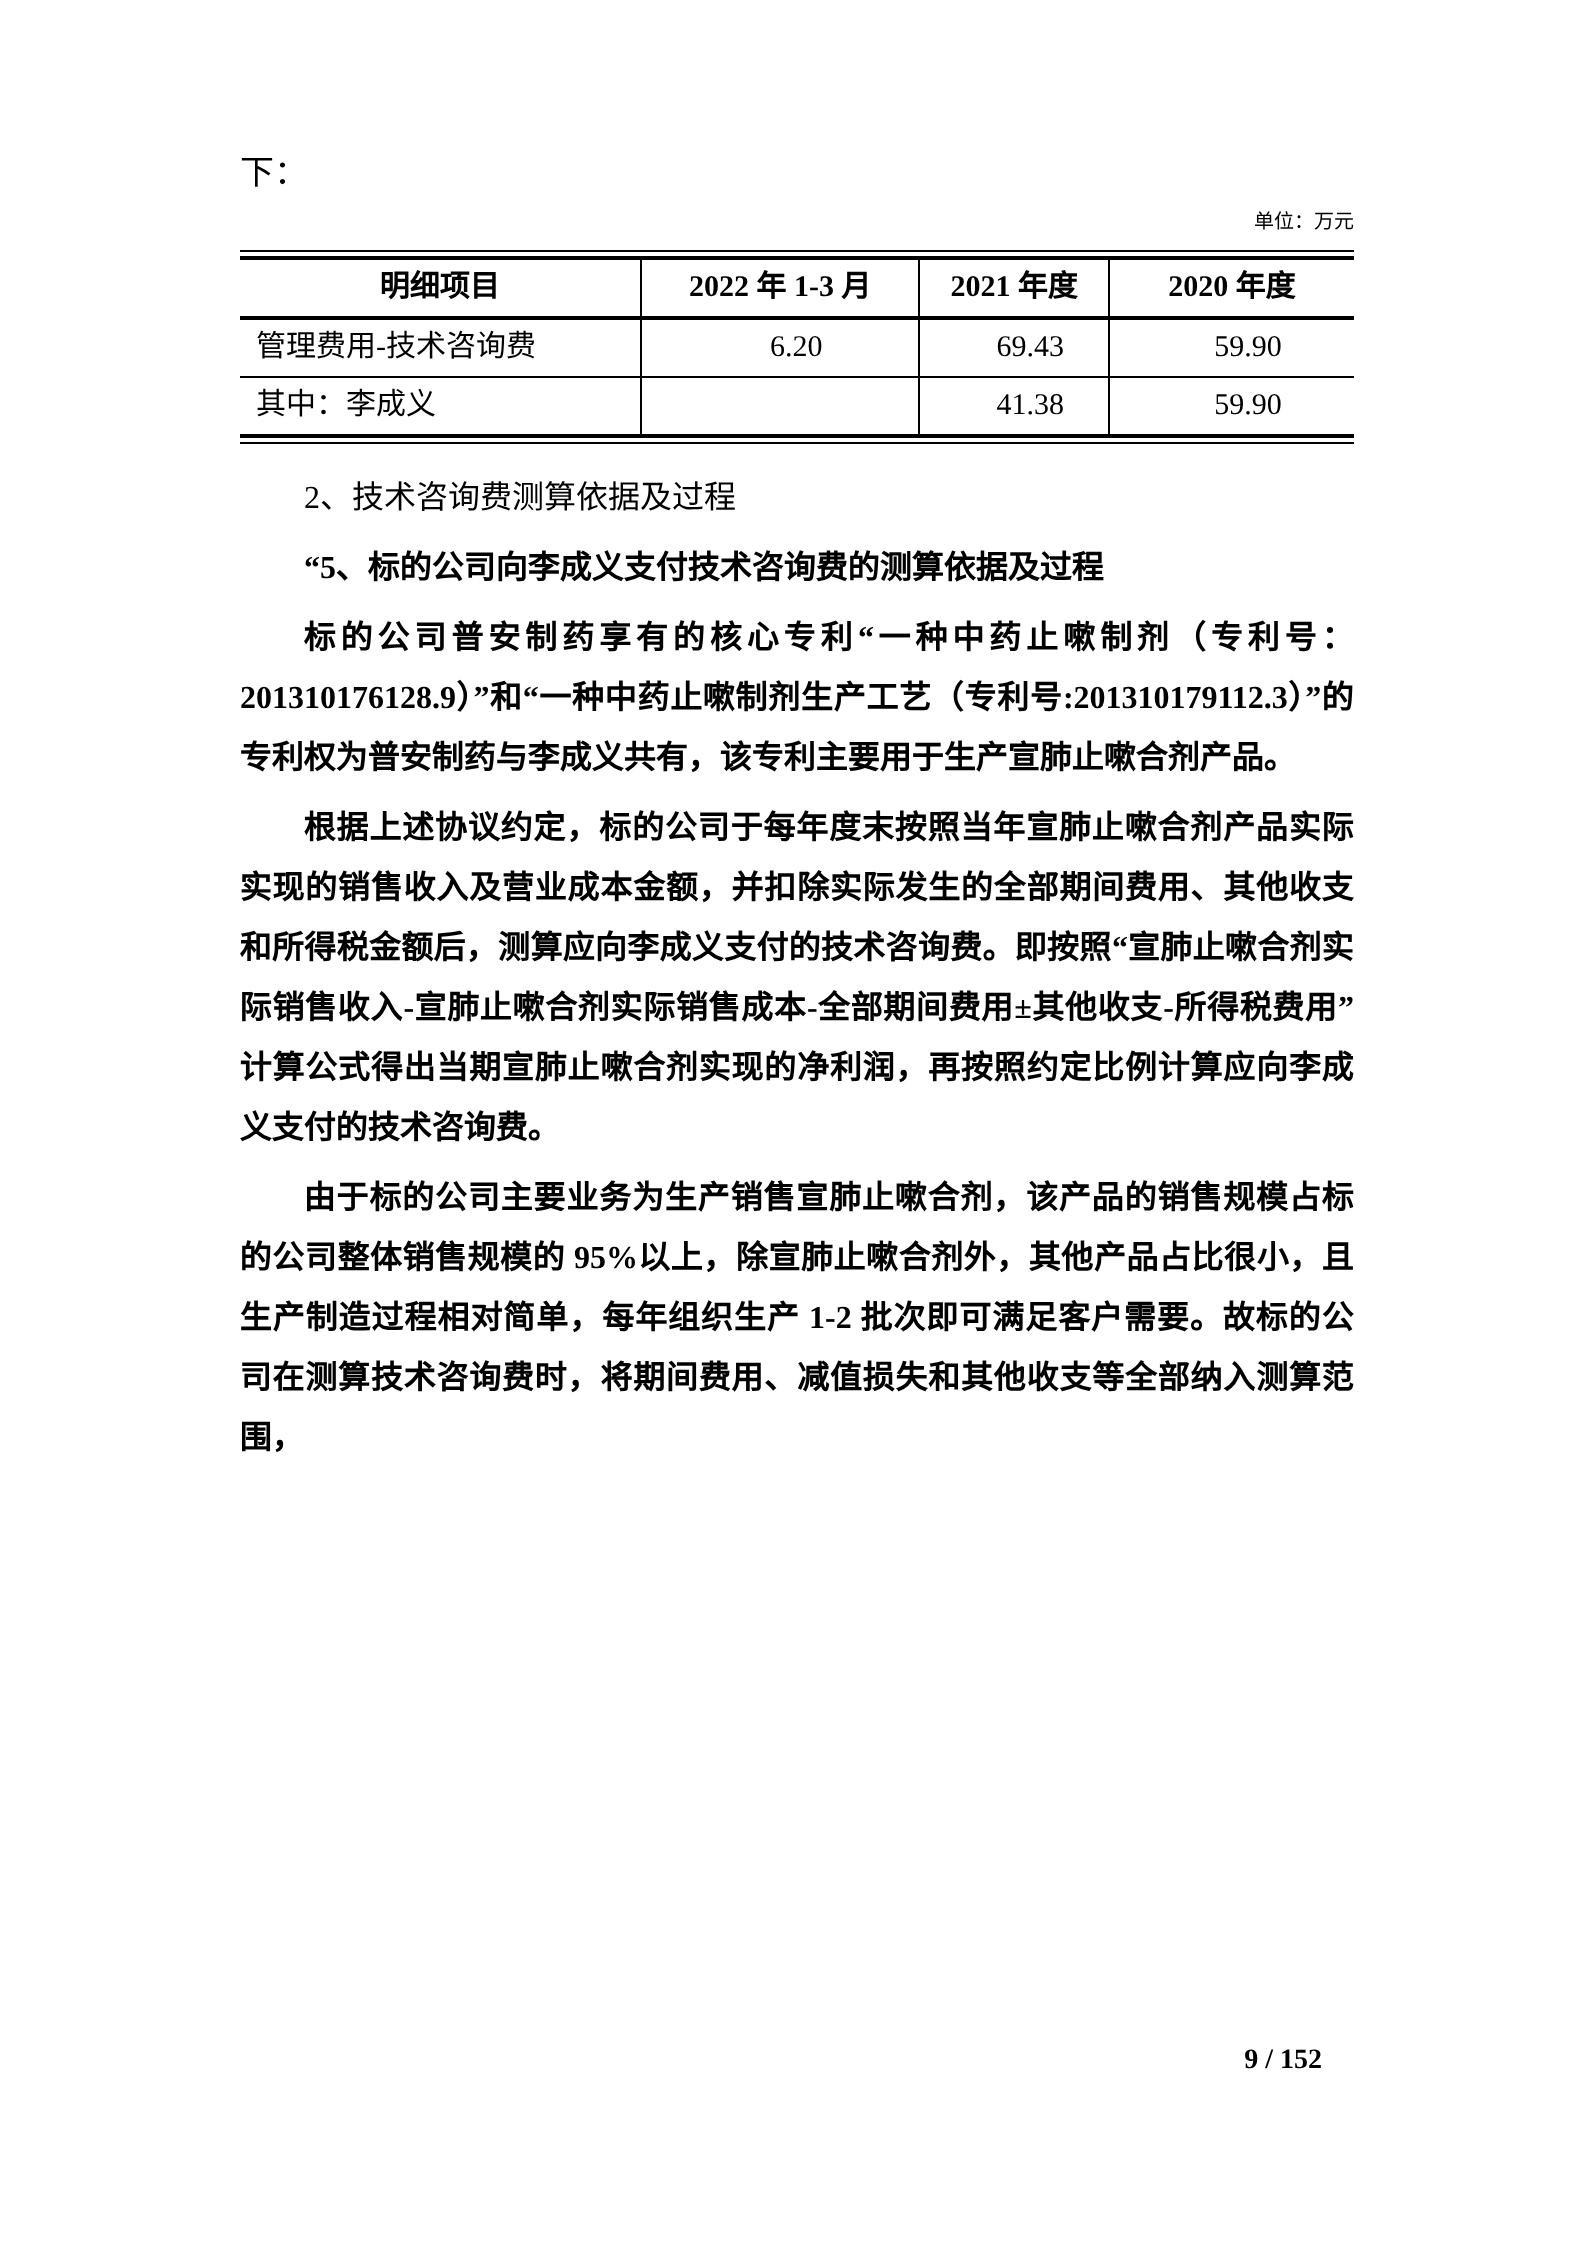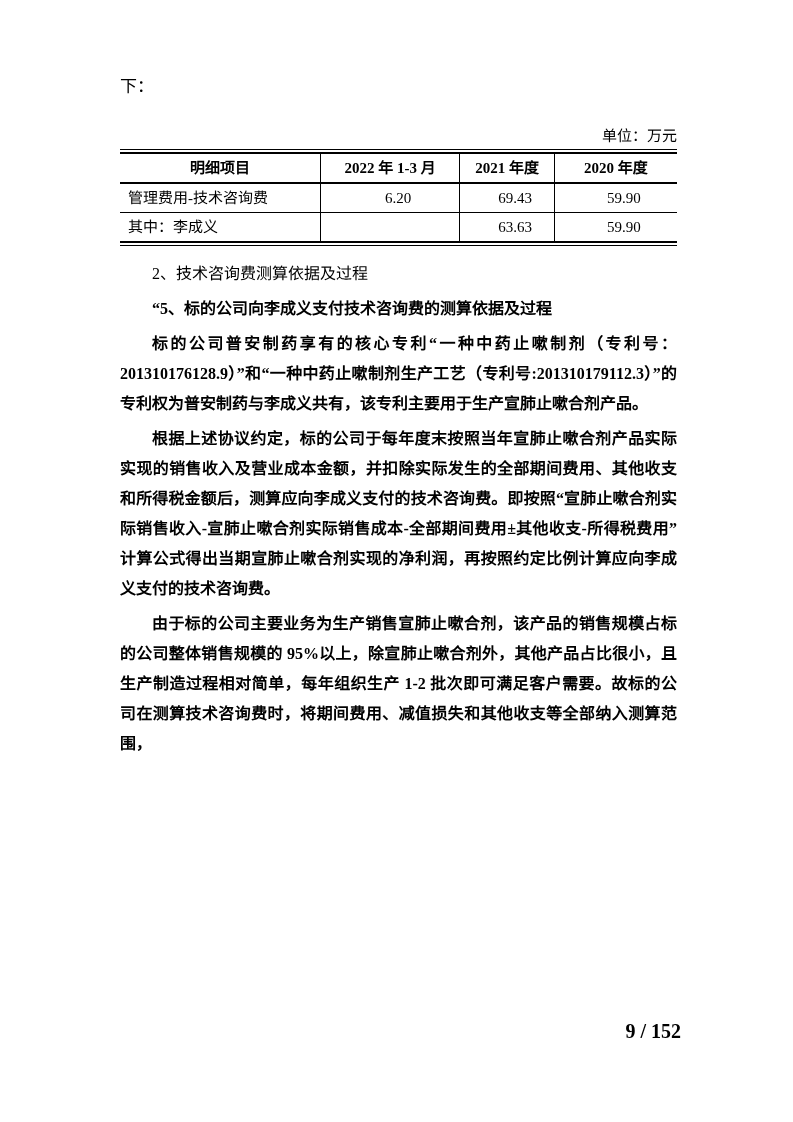--- a/index.html
+++ b/index.html
@@ -21,24 +21,24 @@
     left: 120px;
     top: 76px;
     width: 557px;
   }
   .intro {
     font-size: 17px;
     line-height: 22px;
     margin: 0;
   }
   .unit {
-    font-size: 15px;
+    font-size: 10px;
     line-height: 20px;
     text-align: right;
-    margin: 28px 0 3px 0;
+    margin: 4px 0 3px 0;
   }
   
   .tbl-wrap {
     border-top: 1px solid #000;
     border-bottom: 1px solid #000;
     padding: 2px 0;
   }
   table.tbl {
     width: 100%;
     border-collapse: collapse;
@@ -76,22 +76,22 @@
   }
   p.heading {
     margin-top: 13px;
   }
   p.kai {
     font-weight: bold;
   }
   .footer {
     position: absolute;
     top: 1022px;
-    right: 112px;
-    font-size: 20px;
+    right: 132px;
+    font-size: 14px;
     font-weight: bold;
     line-height: 18px;
   }
 </style>
 </head>
 <body>
 
 <div class="page">
   <div class="content">
 
@@ -112,21 +112,21 @@
         <tbody>
           <tr class="bold">
             <td class="lbl">管理费用-技术咨询费</td>
             <td class="num">6.20</td>
             <td class="num">69.43</td>
             <td class="num">59.90</td>
           </tr>
           <tr>
             <td class="lbl">其中：李成义</td>
             <td class="num"></td>
-            <td class="num">63.63</td>
+            <td class="num">41.38</td>
             <td class="num">59.90</td>
           </tr>
         </tbody>
       </table>
     </div>
 
     <p class="body heading">2、技术咨询费测算依据及过程</p>
 
     <p class="body kai">“5、标的公司向李成义支付技术咨询费的测算依据及过程</p>
     <p class="body kai">标的公司普安制药享有的核心专利“一种中药止嗽制剂（专利号：201310176128.9）”和“一种中药止嗽制剂生产工艺（专利号:201310179112.3）”的专利权为普安制药与李成义共有，该专利主要用于生产宣肺止嗽合剂产品。</p>

